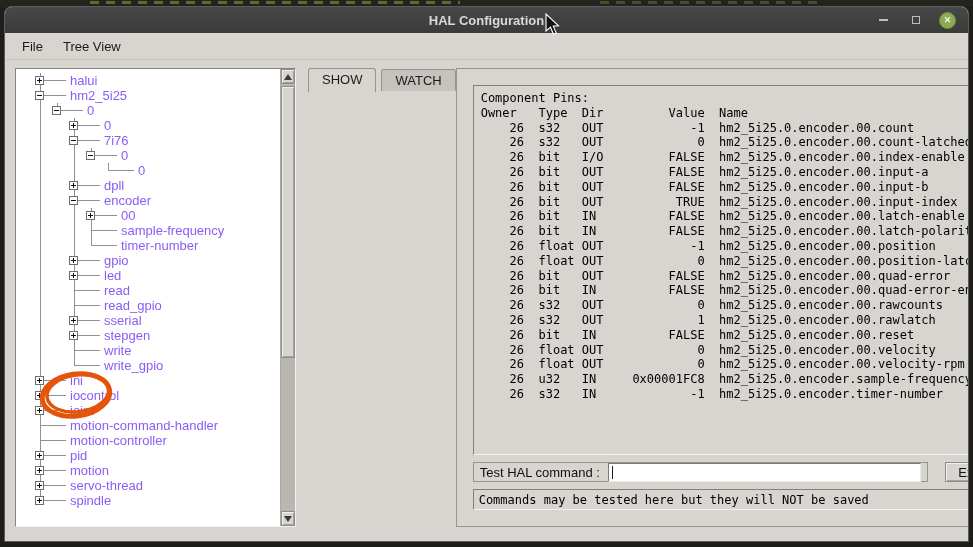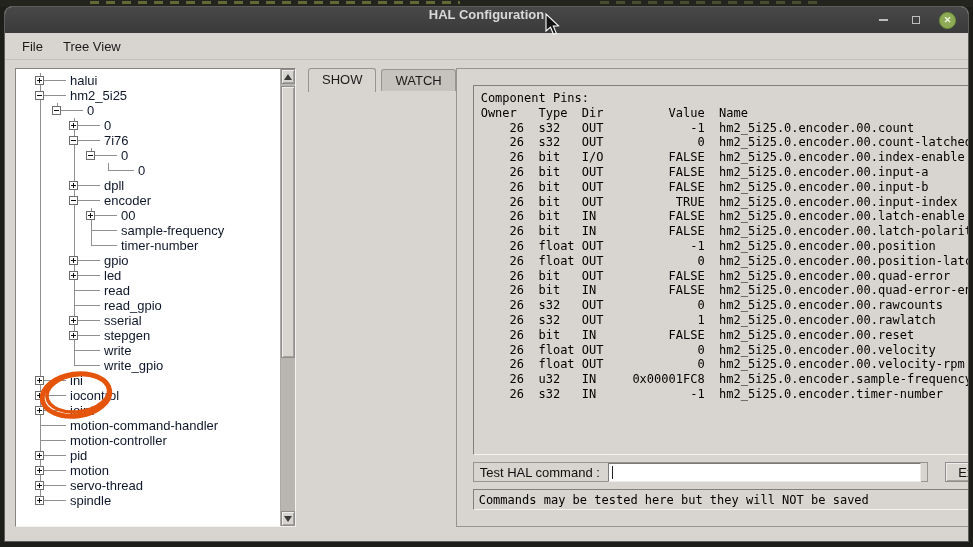--- a/index.html
+++ b/index.html
@@ -22,21 +22,21 @@
   
   .window {
     position:absolute; left:4px; top:6px; width:965px; height:536px;
     background:#d8d4cf; border:1px solid #5c5c5a;
     border-radius:8px 8px 0 0; overflow:hidden;
     display:flex; flex-direction:column;
   }
   .titlebar {
     height:26px; flex:none;
     background:linear-gradient(#484848,#3a3a3a);
-    display:flex; justify-content:center; position:relative;
+    display:flex; align-items:center; justify-content:center; position:relative;
   }
   .title-text { color:#d9d9d9; font-size:13px; font-weight:bold; }
   .win-controls { position:absolute; right:12px; top:0; height:26px; display:flex; align-items:center; gap:15px; }
   .wc { width:17px; height:17px; display:flex; align-items:center; justify-content:center; cursor:default; }
   .min-glyph { width:9px; height:2px; background:#bdbdbd; }
   .restore-glyph { width:8px; height:8px; border:1px solid #bdbdbd; }
   .wc.close { background:#8dab54; border-radius:50%; border:1px solid #71913c; }
   .close-glyph { color:#f2f6e6; font-size:9px; line-height:9px; font-weight:bold; }
 
   .menubar {
@@ -58,21 +58,21 @@
   .tree-row { display:flex; height:15px; align-items:center; }
   .cell { width:17px; height:15px; position:relative; flex:none; }
   .cell.v::before { content:""; position:absolute; left:8px; top:0; bottom:0; width:0; border-left:1px solid #909090; }
   .jc::before { content:""; position:absolute; left:8px; top:0; height:15px; width:0; border-left:1px solid #909090; }
   .jc.last::before { height:8px; }
   .jc::after { content:""; position:absolute; left:8px; top:7px; width:9px; border-top:1px solid #909090; }
   .hc::after { content:""; position:absolute; left:0; top:7px; width:100%; border-top:1px solid #909090; }
   .expander { position:absolute; left:3px; top:3px; width:9px; height:9px; background:#fff; border:1px solid #6d6d6d; z-index:1; }
   .expander::before { content:""; position:absolute; left:1px; right:1px; top:3px; border-top:1px solid #111; }
   .expander.plus::after { content:""; position:absolute; top:1px; bottom:1px; left:3px; border-left:1px solid #111; }
-  .tree-label { margin-left:2px; padding:0 2px; font-size:13px; color:#0f172a; white-space:nowrap; }
+  .tree-label { margin-left:2px; padding:0 2px; font-size:13px; color:#8b5cf6; white-space:nowrap; }
 
   
   .scrollbar { width:15px; flex:none; background:#b9b5b0; display:flex; flex-direction:column; }
   .tree-sb { border-left:1px solid #aeaaa5; }
   .sb-btn {
     height:15px; flex:none; background:#d8d4cf; border:1px solid #8d8d8d;
     box-shadow: inset 1px 1px 0 #f1efec, inset -1px -1px 0 #a6a29d;
     display:flex; align-items:center; justify-content:center;
   }
   .sb-track { flex:1; position:relative; }

